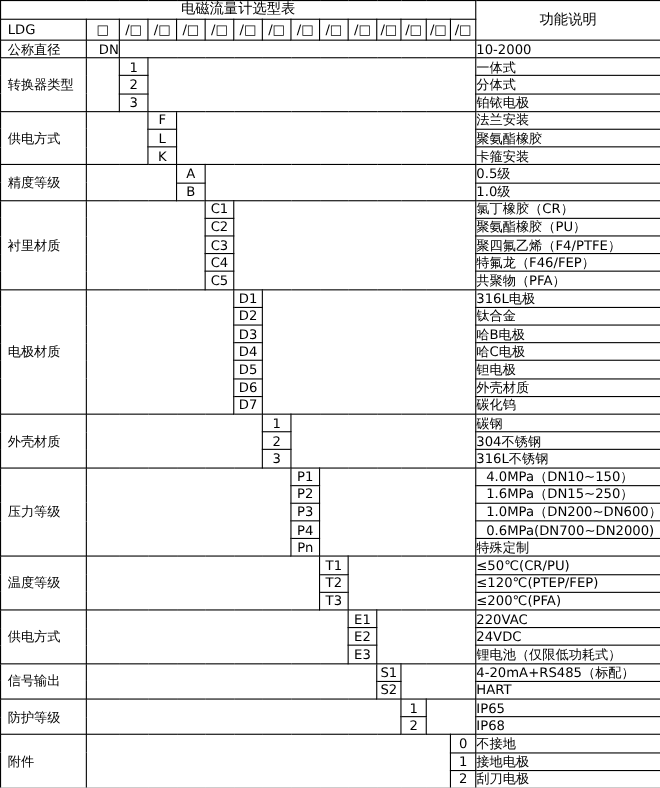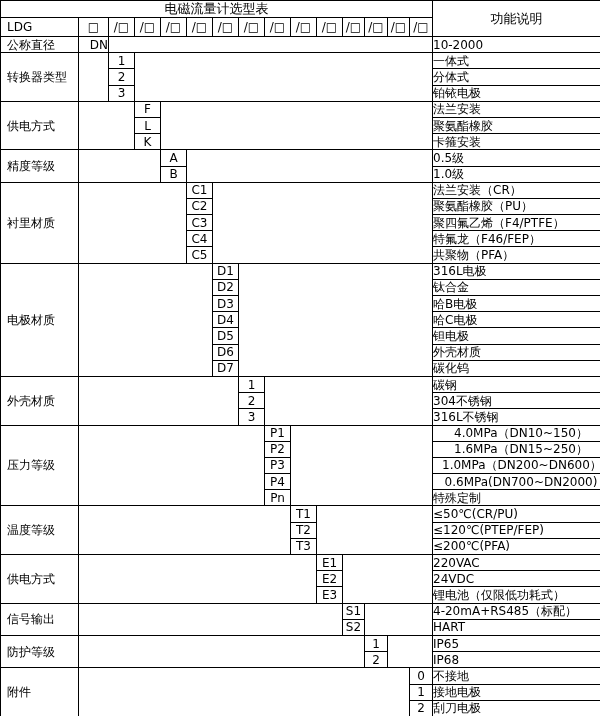--- a/index.html
+++ b/index.html
@@ -23,21 +23,21 @@
   tr{height:16.2px;}
   tr.title-row{height:17px;}
   tr.model-row{height:19px;}
   .title-cell{text-align:center;font-size:13px;}
   .desc-header{text-align:center;font-size:13px;}
   .cat{text-align:left;padding-left:6px;}
   .code{text-align:center;}
   .code-left{text-align:right;padding-left:3px;}
   .slot{text-align:center;}
   .desc{text-align:left;}
-  .desc-left{text-align:center;padding-left:9px;}
+  .desc-left{text-align:left;padding-left:9px;}
   .blank{background:#ffffff;}
 </style>
 </head>
 <body>
 
 <table id="selection-table">
   <colgroup>
     <col style="width:78px">
     <col style="width:30px">
     <col style="width:26px">
@@ -122,21 +122,21 @@
       </tr>
       <tr>
         <td class="code">B</td>
         <td class="desc">1.0级</td>
       </tr>
       <tr>
         <td class="cat" rowspan="5">衬里材质</td>
         <td class="blank" colspan="4" rowspan="5"></td>
         <td class="code">C1</td>
         <td class="blank" colspan="9" rowspan="5"></td>
-        <td class="desc">法兰安装（CR）</td>
+        <td class="desc">氯丁橡胶（CR）</td>
       </tr>
       <tr>
         <td class="code">C2</td>
         <td class="desc">聚氨酯橡胶（PU）</td>
       </tr>
       <tr>
         <td class="code">C3</td>
         <td class="desc">聚四氟乙烯（F4/PTFE）</td>
       </tr>
       <tr>

